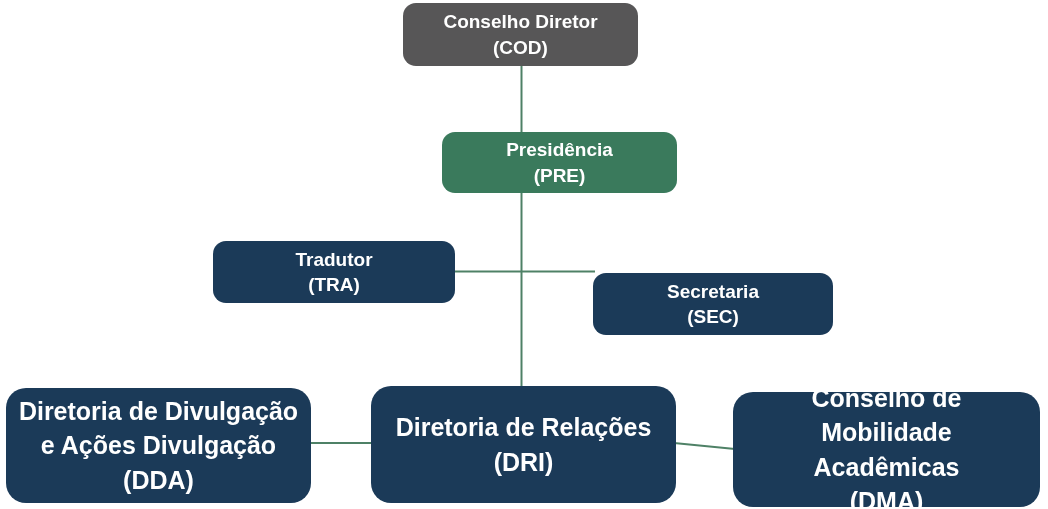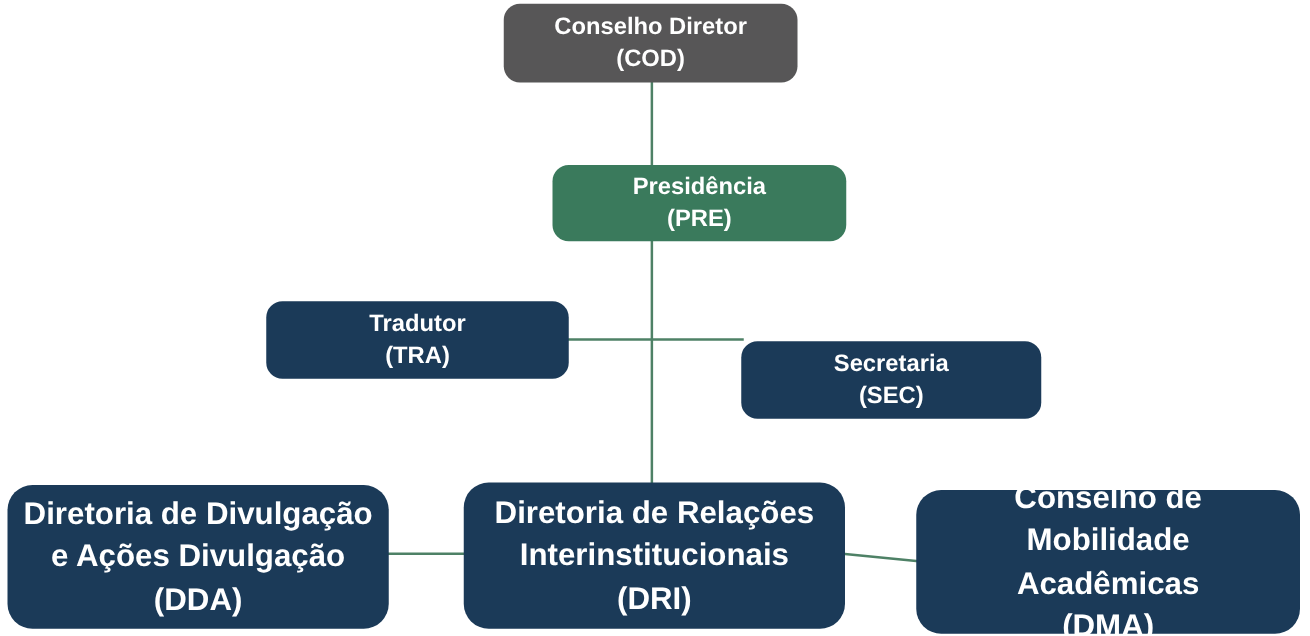--- a/index.html
+++ b/index.html
@@ -87,21 +87,20 @@
   </div>
 
   <div class="node large navy" style="left:6px; top:388px; width:305px; height:115px;">
     <span class="line">Diretoria de Divulgação</span>
     <span class="line">e Ações Divulgação</span>
     <span class="line">(DDA)</span>
   </div>
 
   <div class="node large navy" style="left:371px; top:386px; width:305px; height:117px;">
     <span class="line">Diretoria de Relações</span>
-    <span class="line">Interinstitucionais</span>
     <span class="line">(DRI)</span>
   </div>
 
   <div class="node large navy" style="left:733px; top:392px; width:307px; height:115px;">
     <span class="line">Conselho de Mobilidade</span>
     <span class="line">Acadêmicas</span>
     <span class="line">(DMA)</span>
   </div>
 
 </div>

